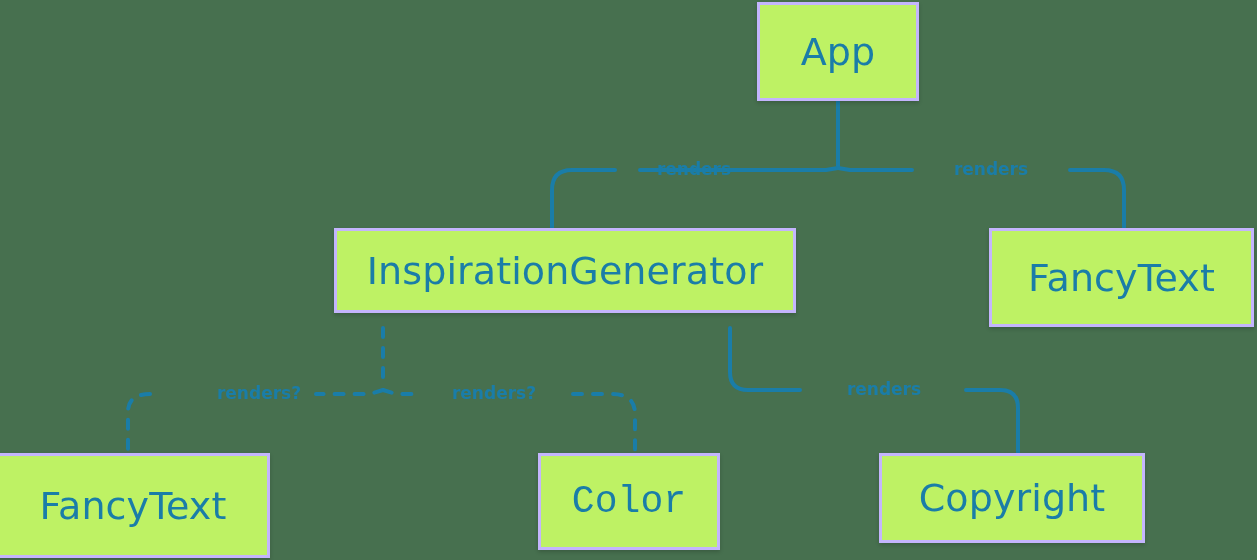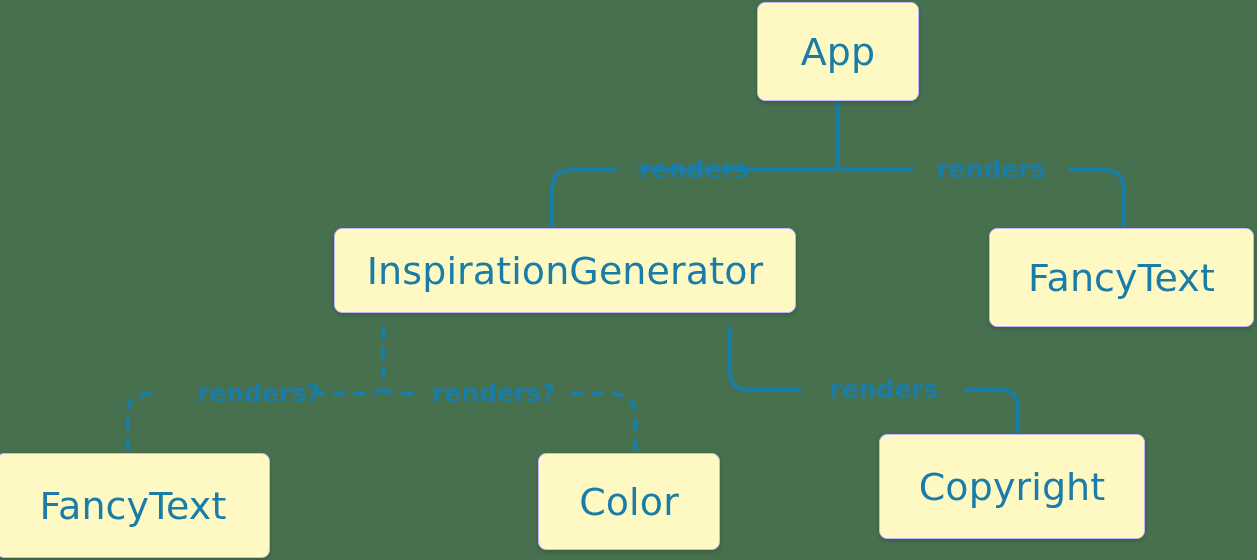--- a/index.html
+++ b/index.html
@@ -20,53 +20,53 @@
   }
   svg.edges {
     position: absolute;
     left: 0;
     top: 0;
     width: 1257px;
     height: 560px;
   }
   .node {
     position: absolute;
-    background: #fef9c3;
-    border: 1px solid #c4b5fd;
-    border-radius: 8px;
+    background: #bef264;
+    border: 3px solid #c4b5fd;
+    border-radius: 0;
     box-sizing: border-box;
     display: flex;
     align-items: center;
     justify-content: center;
     box-shadow: 0 2px 4px rgba(0,0,0,0.18);
   }
   .node-label {
     color: #1a7da8;
     font-size: 38px;
     line-height: 1;
     letter-spacing: 0.1px;
     white-space: nowrap;
   }
   .edge-label {
     position: absolute;
     color: #1a7da8;
-    font-size: 25px;
+    font-size: 17px;
     line-height: 1;
     white-space: nowrap;
     transform: translate(-50%, -50%);
     font-weight: 600;
   }
 
   
   #node-app        { left: 757px;  top: 2px;   width: 162px; height: 99px; }
   #node-inspgen    { left: 334px;  top: 228px; width: 462px; height: 85px; }
   #node-fancy-right{ left: 989px;  top: 228px; width: 265px; height: 99px; }
   #node-fancy-left { left: -4px;   top: 453px; width: 274px; height: 105px; }
-  #node-color      { left: 538px;  top: 453px; width: 182px; height: 97px; }
-  #node-copyright  { left: 879px;  top: 434px; width: 266px; height: 105px; }
+  #node-color      { left: 538px;  top: 453px; width: 182px; height: 97px; font-family: Liberation Mono, monospace; }
+  #node-copyright  { left: 879px;  top: 453px; width: 266px; height: 90px; }
 </style>
 </head>
 <body>
 
 <div id="diagram">
 
   <svg class="edges" viewBox="0 0 1257 560" xmlns="http://www.w3.org/2000/svg">
     <g fill="none" stroke="#1a7da8" stroke-width="4" stroke-linecap="round" stroke-linejoin="round">
 
       <path d="M 838 101 L 838 168"></path>

